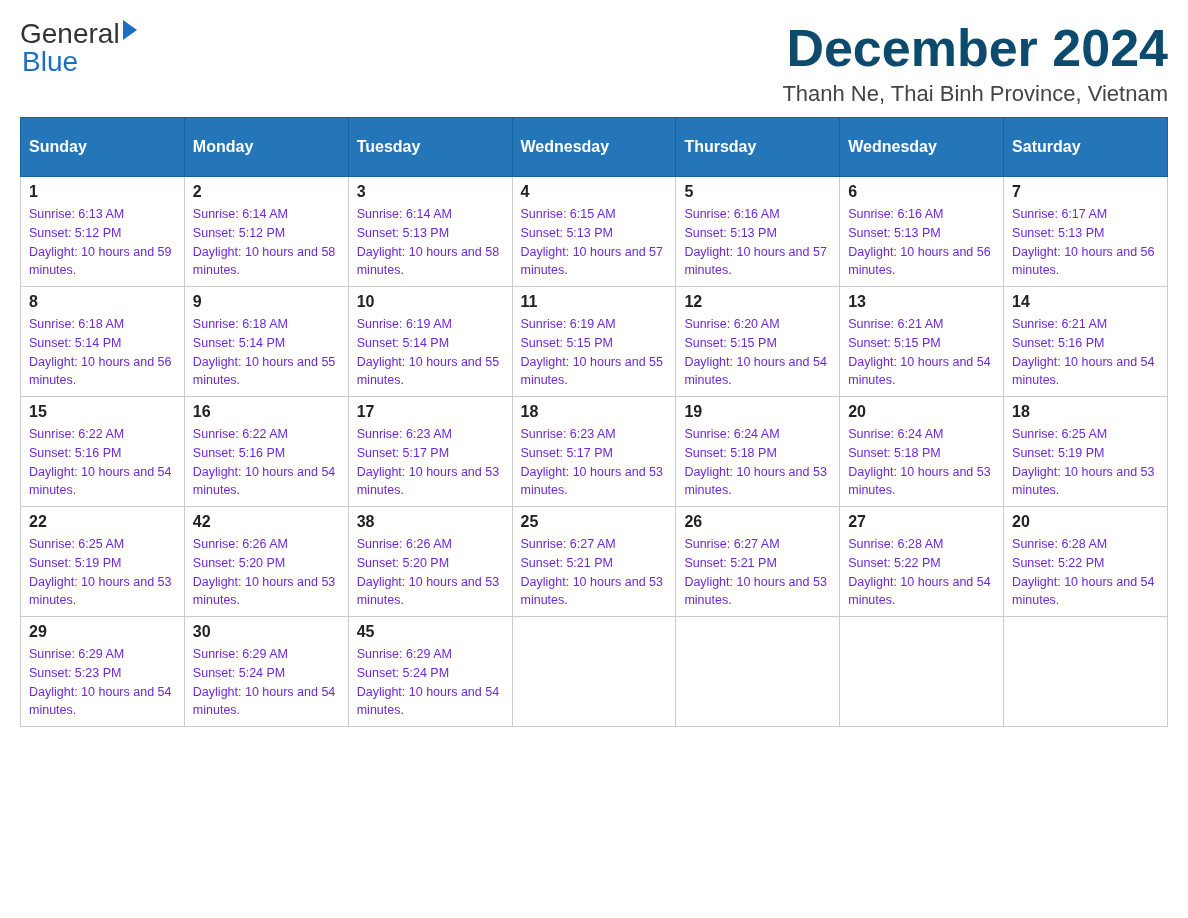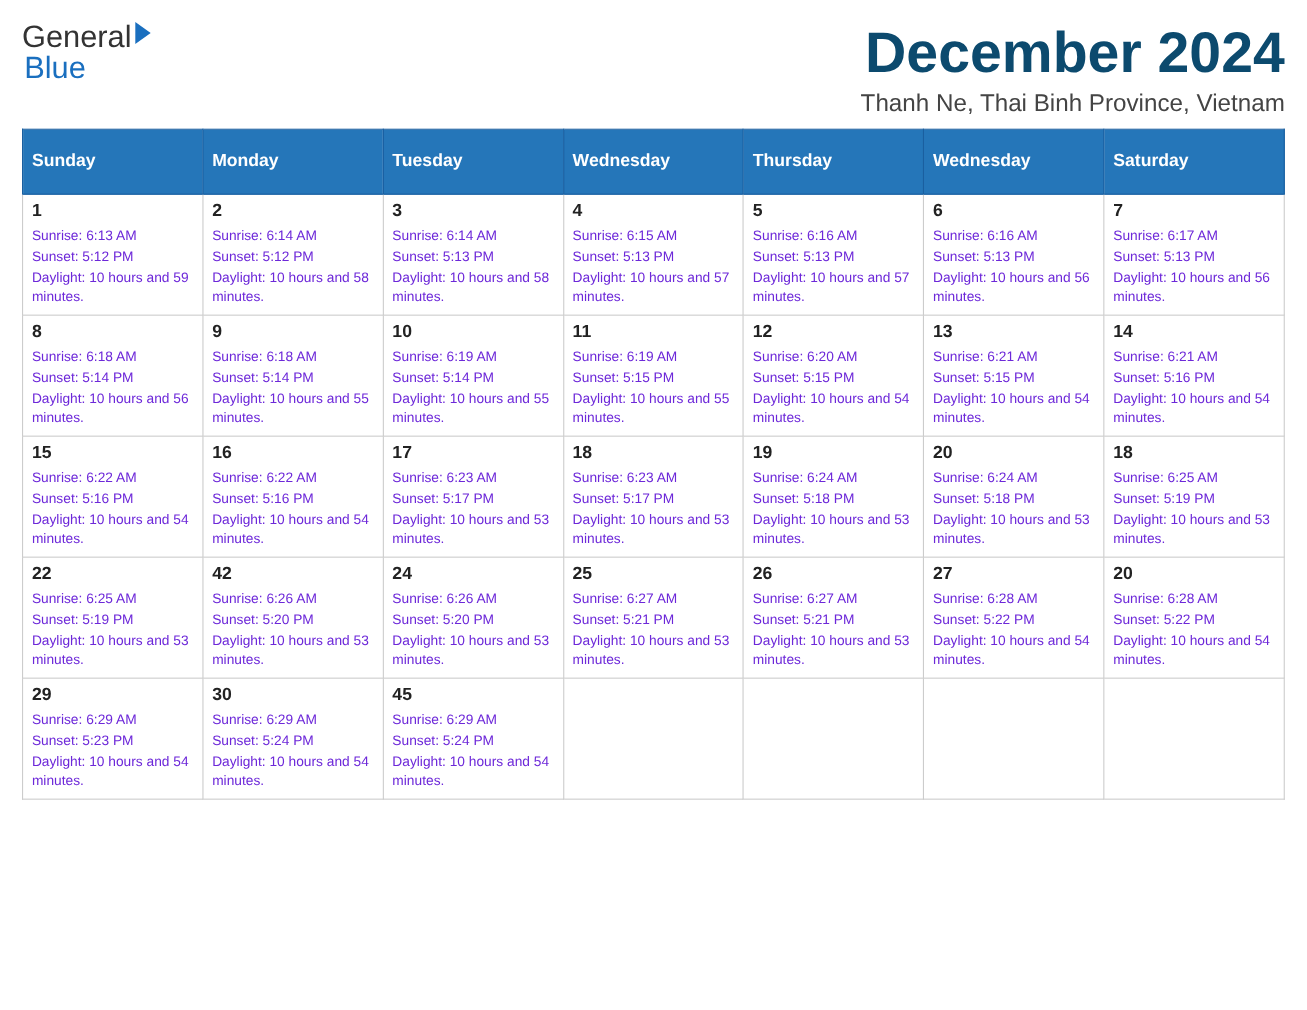--- a/index.html
+++ b/index.html
@@ -315,21 +315,21 @@
       </td>
         <td>
         <span class="day-number">42</span>
         <div class="day-info">
           Sunrise: 6:26 AM<br>
           Sunset: 5:20 PM<br>
           Daylight: 10 hours and 53 minutes.
         </div>
       </td>
         <td>
-        <span class="day-number">24</span>
+        <span class="day-number">38</span>
         <div class="day-info">
           Sunrise: 6:26 AM<br>
           Sunset: 5:20 PM<br>
           Daylight: 10 hours and 53 minutes.
         </div>
       </td>
         <td>
         <span class="day-number">25</span>
         <div class="day-info">
           Sunrise: 6:27 AM<br>

